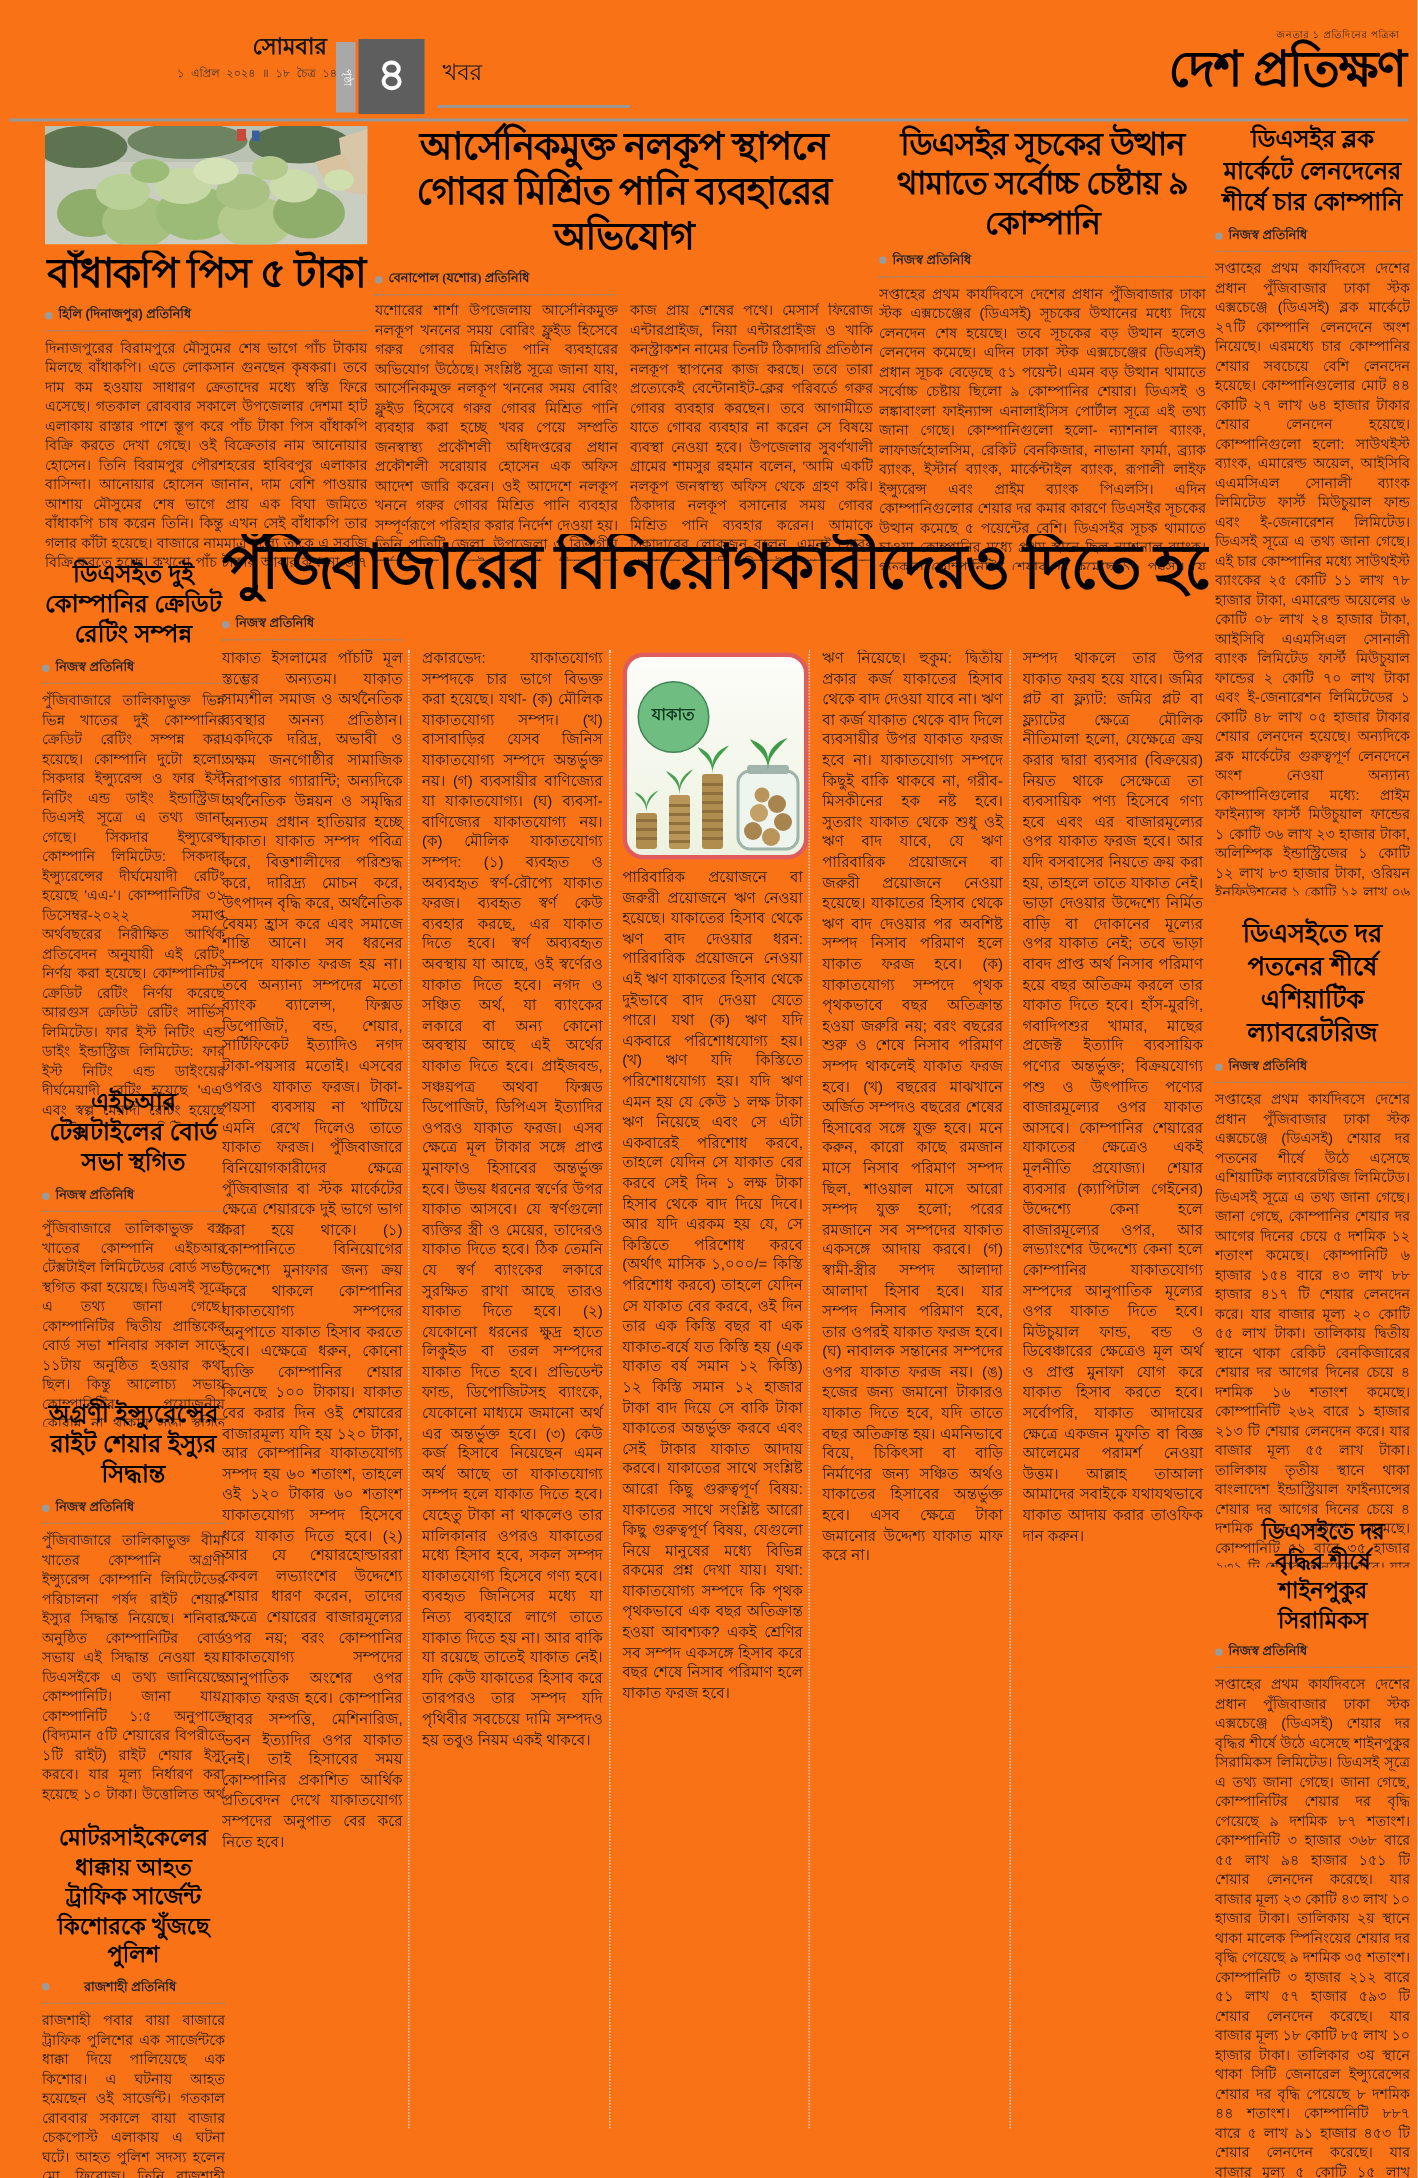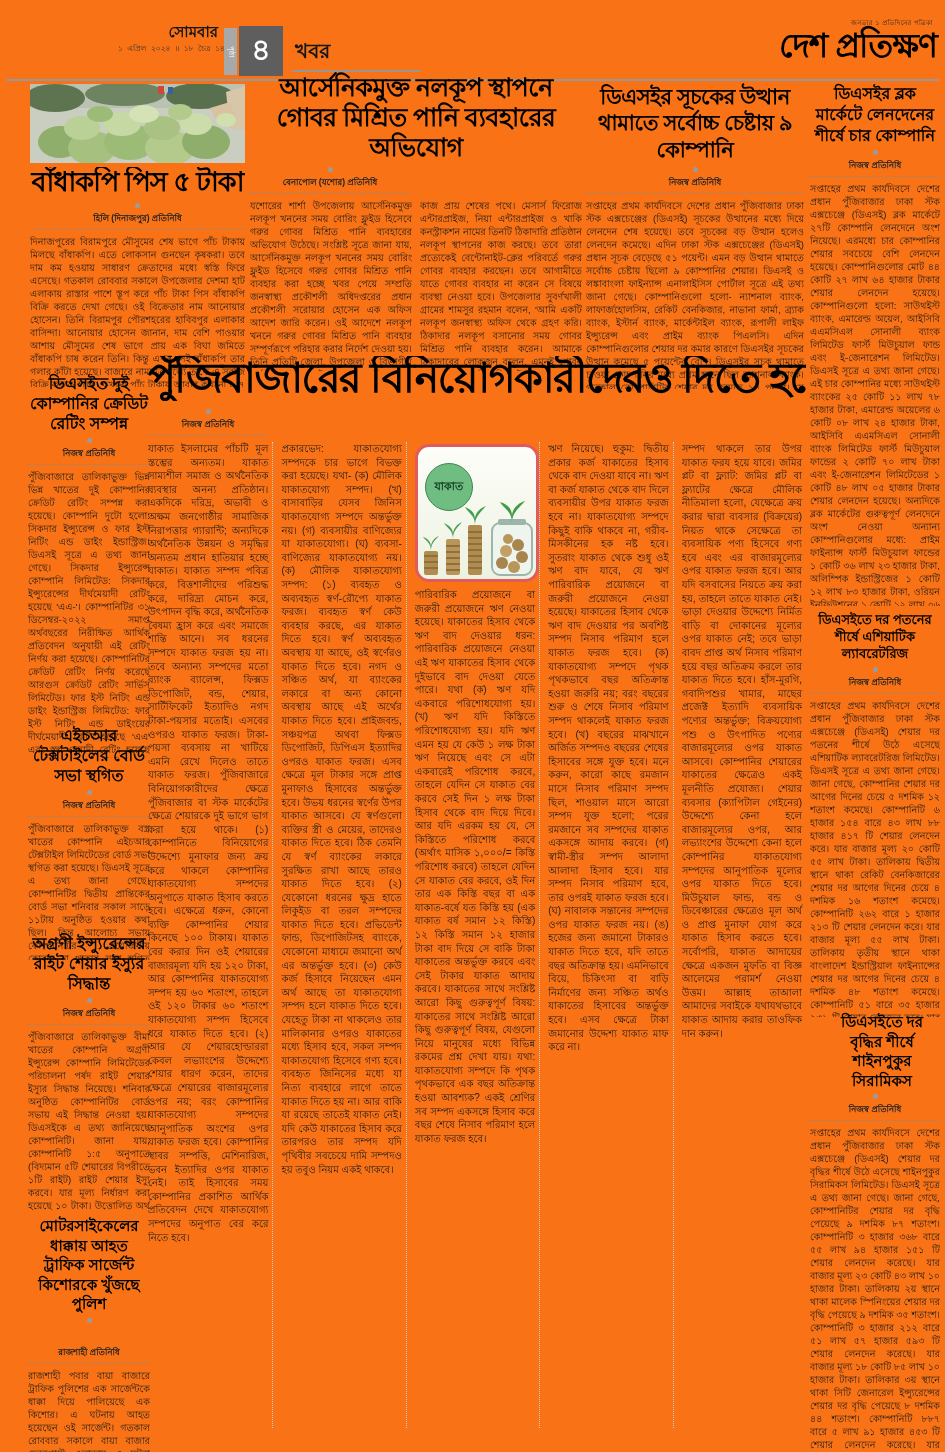--- a/index.html
+++ b/index.html
@@ -5,29 +5,29 @@
   html,body{margin:0;padding:0;background:#e8e8e6;}
   .page{position:relative;width:945px;height:1452px;margin:0 auto;background:#f97316;
         font-family:"Liberation Sans",sans-serif;color:#161616;overflow:hidden;}
   .abs{position:absolute;}
   
   .day{font-weight:bold;font-size:15px;text-align:right;line-height:1.1;}
   .date{font-size:7.5px;text-align:right;color:#333;margin-top:2px;white-space:nowrap;font-family:Liberation Mono, monospace;}
   .pstrip{background:#a8a8a8;color:#fff;font-size:7px;display:flex;align-items:center;justify-content:center;
           writing-mode:vertical-rl;}
   .pbox{background:#5e5e5e;color:#fff;font-weight:bold;font-size:30px;display:flex;align-items:center;justify-content:center;}
-  .section-label{font-weight:bold;font-size:20px;}
+  .section-label{font-weight:normal;font-size:15px;}
   .rule{background:#979797;}
   .masthead{text-align:right;}
   .tagline{font-size:6.5px;color:#222;letter-spacing:.5px;margin-right:4px;}
   .mast-title{font-size:33px;font-weight:900;letter-spacing:-1px;line-height:1;color:#000;}
   
   .hl{font-weight:900;color:#000;text-align:center;margin:0;}
   .byline{display:flex;align-items:center;gap:4px;font-size:8.5px;font-weight:bold;color:#222;
-          border-bottom:1px dotted #8a8a8a;padding-bottom:3px;flex-direction:column;}
+          border-bottom:1px dotted #8a8a8a;padding-bottom:3px;}
   .dot{width:5px;height:5px;border-radius:50%;background:#9b9b9b;flex:0 0 auto;}
   .body{font-size:9.5px;line-height:13px;text-align:justify;color:#1c1c1c;overflow:hidden;}
   .zbody{font-size:10px;line-height:13.6px;}
   .cols{display:flex;}
   .zcol{border-right:1px dotted #cfcfcb;padding-right:4px;}
   .zcol:last-child{border-right:none;}
   
   .zphoto{position:relative;width:118px;height:132px;border:3px solid #e05c5c;border-radius:14px;
           background:linear-gradient(#fdfdf9,#edf2e0);margin:2px 0 6px 0;overflow:hidden;}
   .zcircle{position:absolute;left:7px;top:16px;width:46px;height:46px;border-radius:50%;
@@ -119,21 +119,21 @@
 
   <div class="abs" style="left:28px;top:1186px;width:122px;">
     <h2 class="hl" style="font-size:15px;line-height:1.3;margin-top:30px;">মোটরসাইকেলের ধাক্কায় আহত ট্রাফিক সার্জেন্ট কিশোরকে খুঁজছে পুলিশ</h2>
     <div class="byline" style="margin-top:4px;gap:23px;">
       <span class="dot"></span>
       <span>রাজশাহী প্রতিনিধি</span>
     </div>
     <div class="body" style="margin-top:5px;height:158px;">রাজশাহী পবার বায়া বাজারে ট্রাফিক পুলিশের এক সার্জেন্টকে ধাক্কা দিয়ে পালিয়েছে এক কিশোর। এ ঘটনায় আহত হয়েছেন ওই সার্জেন্ট। গতকাল রোববার সকালে বায়া বাজার চেকপোস্ট এলাকায় এ ঘটনা ঘটে। আহত পুলিশ সদস্য হলেন মো. ফিরোজ। তিনি রাজশাহী মহানগর পুলিশের ট্রাফিক বিভাগের সার্জেন্ট হিসেবে কর্মরত। রাজশাহী মহানগর পুলিশের ট্রাফিক ইন্সপেক্টর মাহমুদুন নবী এসব তথ্য নিশ্চিত করেছেন। পুলিশ জানায়, সকালে পবার বায়া বাজারে সার্জেন্ট ফিরোজ দায়িত্ব পালন করছিলেন।</div>
   </div>
 
-  <div class="abs" style="left:250px;top:72px;width:332px;">
+  <div class="abs" style="left:250px;top:84px;width:332px;font-family:Liberation Serif, serif;">
     <h2 class="hl" style="font-size:25px;line-height:1.2;letter-spacing:-0.5px;">আর্সেনিকমুক্ত নলকূপ স্থাপনে গোবর মিশ্রিত পানি ব্যবহারের অভিযোগ</h2>
     <div class="byline" style="margin-top:5px;width:160px;">
       <span class="dot"></span>
       <span>বেনাপোল (যশোর) প্রতিনিধি</span>
     </div>
     <div class="cols" style="margin-top:5px;gap:8px;">
       <div class="body" style="width:162px;height:172px;">যশোরের শার্শা উপজেলায় আর্সেনিকমুক্ত নলকূপ খননের সময় বোরিং ফ্লুইড হিসেবে গরুর গোবর মিশ্রিত পানি ব্যবহারের অভিযোগ উঠেছে। সংশ্লিষ্ট সূত্রে জানা যায়, আর্সেনিকমুক্ত নলকূপ খননের সময় বোরিং ফ্লুইড হিসেবে গরুর গোবর মিশ্রিত পানি ব্যবহার করা হচ্ছে খবর পেয়ে সম্প্রতি জনস্বাস্থ্য প্রকৌশলী অধিদপ্তরের প্রধান প্রকৌশলী সরোয়ার হোসেন এক অফিস আদেশ জারি করেন। ওই আদেশে নলকূপ খননে গরুর গোবর মিশ্রিত পানি ব্যবহার সম্পূর্ণরূপে পরিহার করার নির্দেশ দেওয়া হয়। তিনি প্রতিটি জেলা, উপজেলা ও বিভাগীয় কর্মকর্তাদের একই আদেশ দিয়ে তা বাস্তবায়নে নির্দেশ জারি করেন। অথচ দায়িত্বপ্রাপ্ত কর্মকর্তা, কর্মচারী ও ম্যাকানিকরা নলকূপ খননের সময় প্রতিটি নলকূপে বেন্টোনাইট-ক্লে মিশ্রিত পানির ব্যবহার না করে গোবর মিশ্রিত পানি ব্যবহার করছেন। যা জনস্বাস্থ্যের জন্য হুমকি। যশোরের শার্শা উপজেলা জনস্বাস্থ্য প্রকৌশলী নুর ইসলাম জানান, উপজেলার ১১টি ইউনিয়ন ও একটি পৌরসভায় ২৮৬টি আর্সেনিকমুক্ত নলকূপ বসানোর কাজ প্রায় শেষের পথে।</div>
       <div class="body" style="width:162px;height:172px;">কাজ প্রায় শেষের পথে। মেসার্স ফিরোজ এন্টারপ্রাইজ, নিয়া এন্টারপ্রাইজ ও খাকি কনস্ট্রাকশন নামের তিনটি ঠিকাদারি প্রতিষ্ঠান নলকূপ স্থাপনের কাজ করছে। তবে তারা প্রত্যেকেই বেন্টোনাইট-ক্লের পরিবর্তে গরুর গোবর ব্যবহার করছেন। তবে আগামীতে যাতে গোবর ব্যবহার না করেন সে বিষয়ে ব্যবস্থা নেওয়া হবে। উপজেলার সুবর্ণখালী গ্রামের শামসুর রহমান বলেন, 'আমি একটি নলকূপ জনস্বাস্থ্য অফিস থেকে গ্রহণ করি। ঠিকাদার নলকূপ বসানোর সময় গোবর মিশ্রিত পানি ব্যবহার করেন। আমাকে ঠিকাদারের লোকজন বলেন, এমনই গোবর প্রয়োজন। আমি নিজেই গোবর এনে দেওয়ার পর তারা নলকূপ বসানোর কাজ সম্পন্ন করেন। পরে আমি নিজে খোঁজ নিয়ে জেনেছি, উপজেলার প্রত্যেকটি নলকূপ বসানোর সময় গোবর মিশ্রিত পানি ব্যবহার করা হয়েছে।' যশোর জেলা জনস্বাস্থ্য কর্মকর্তা জহির পারভেজ বলেন, আর্সেনিকমুক্ত নলকূপ বসানোর সময় গোবর ব্যবহার করা হচ্ছে না। এ বিষয়ে কেউ অভিযোগ দিলে তদন্ত কমিটি গঠন করে ব্যবস্থা নেওয়া হবে।</div>
     </div>
   </div>
@@ -150,21 +150,21 @@
   <div class="abs" style="left:810px;top:84px;width:130px;">
     <h2 class="hl" style="font-size:16px;line-height:1.3;">ডিএসইর ব্লক মার্কেটে লেনদেনের শীর্ষে চার কোম্পানি</h2>
     <div class="byline" style="margin-top:4px;">
       <span class="dot"></span>
       <span>নিজস্ব প্রতিনিধি</span>
     </div>
     <div class="body" style="margin-top:5px;height:424px;">সপ্তাহের প্রথম কার্যদিবসে দেশের প্রধান পুঁজিবাজার ঢাকা স্টক এক্সচেঞ্জে (ডিএসই) ব্লক মার্কেটে ২৭টি কোম্পানি লেনদেনে অংশ নিয়েছে। এরমধ্যে চার কোম্পানির শেয়ার সবচেয়ে বেশি লেনদেন হয়েছে। কোম্পানিগুলোর মোট ৪৪ কোটি ২৭ লাখ ৬৪ হাজার টাকার শেয়ার লেনদেন হয়েছে। কোম্পানিগুলো হলো: সাউথইস্ট ব্যাংক, এমারেল্ড অয়েল, আইসিবি এএমসিএল সোনালী ব্যাংক লিমিটেড ফার্স্ট মিউচুয়াল ফান্ড এবং ই-জেনারেশন লিমিটেড। ডিএসই সূত্রে এ তথ্য জানা গেছে। এই চার কোম্পানির মধ্যে সাউথইস্ট ব্যাংকের ২৫ কোটি ১১ লাখ ৭৮ হাজার টাকা, এমারেল্ড অয়েলের ৬ কোটি ০৮ লাখ ২৪ হাজার টাকা, আইসিবি এএমসিএল সোনালী ব্যাংক লিমিটেড ফার্স্ট মিউচুয়াল ফান্ডের ২ কোটি ৭০ লাখ টাকা এবং ই-জেনারেশন লিমিটেডের ১ কোটি ৪৮ লাখ ০৫ হাজার টাকার শেয়ার লেনদেন হয়েছে। অন্যদিকে ব্লক মার্কেটের গুরুত্বপূর্ণ লেনদেনে অংশ নেওয়া অন্যান্য কোম্পানিগুলোর মধ্যে: প্রাইম ফাইন্যান্স ফার্স্ট মিউচুয়াল ফান্ডের ১ কোটি ৩৬ লাখ ২৩ হাজার টাকা, অলিম্পিক ইন্ডাস্ট্রিজের ১ কোটি ১২ লাখ ৮৩ হাজার টাকা, ওরিয়ন ইনফিউশনের ১ কোটি ১২ লাখ ০৬ হাজার টাকা, ফাইন ফুডসের ৯২ লাখ ০৭ হাজার টাকা, পিপলস ইন্স্যুরেন্সের ৭৬ লাখ ৪৬ হাজার টাকা এবং আমান কটন ফাইবার্স লিমিটেডের ৬৪ লাখ ৯৬ হাজার টাকার শেয়ার লেনদেন হয়েছে।</div>
   </div>
 
   <div class="abs" style="left:810px;top:612px;width:130px;">
-    <h2 class="hl" style="font-size:13px;line-height:1.3;">ডিএসইতে দর পতনের শীর্ষে এশিয়াটিক ল্যাবরেটরিজ</h2>
+    <h2 class="hl" style="font-size:17px;line-height:1.3;">ডিএসইতে দর পতনের শীর্ষে এশিয়াটিক ল্যাবরেটরিজ</h2>
     <div class="byline" style="margin-top:4px;">
       <span class="dot"></span>
       <span>নিজস্ব প্রতিনিধি</span>
     </div>
     <div class="body" style="margin-top:5px;height:318px;">সপ্তাহের প্রথম কার্যদিবসে দেশের প্রধান পুঁজিবাজার ঢাকা স্টক এক্সচেঞ্জে (ডিএসই) শেয়ার দর পতনের শীর্ষে উঠে এসেছে এশিয়াটিক ল্যাবরেটরিজ লিমিটেড। ডিএসই সূত্রে এ তথ্য জানা গেছে। জানা গেছে, কোম্পানির শেয়ার দর আগের দিনের চেয়ে ৫ দশমিক ১২ শতাংশ কমেছে। কোম্পানিটি ৬ হাজার ১৫৪ বারে ৪৩ লাখ ৮৮ হাজার ৪১৭ টি শেয়ার লেনদেন করে। যার বাজার মূল্য ২০ কোটি ৫৫ লাখ টাকা। তালিকায় দ্বিতীয় স্থানে থাকা রেকিট বেনকিজারের শেয়ার দর আগের দিনের চেয়ে ৪ দশমিক ১৬ শতাংশ কমেছে। কোম্পানিটি ২৬২ বারে ১ হাজার ২১৩ টি শেয়ার লেনদেন করে। যার বাজার মূল্য ৫৫ লাখ টাকা। তালিকায় তৃতীয় স্থানে থাকা বাংলাদেশ ইন্ডাস্ট্রিয়াল ফাইন্যান্সের শেয়ার দর আগের দিনের চেয়ে ৪ দশমিক ৪৮ শতাংশ কমেছে। কোম্পানিটি ৫১ বারে ৩৫ হাজার ২৩১ টি শেয়ার লেনদেন করে। যার বাজার মূল্য ২ লাখ টাকা। তালিকায় থাকা অন্যান্য কোম্পানির মধ্যে রয়েছে: ফার্স্ট ফাইন্যান্স, উত্তরা ফাইন্যান্স, কেয়া কসমেটিকস, ভ্যানগার্ড এএমএল রূপালী ব্যাংক ব্যালেন্সড ফান্ড, নিটল ইন্স্যুরেন্স, ফ্যামিলিটেক্স এবং রূপালী লাইফ ইন্স্যুরেন্স কোম্পানি লিমিটেড।</div>
   </div>
 
   <div class="abs" style="left:810px;top:1012px;width:130px;">
     <h2 class="hl" style="font-size:15px;line-height:1.3;margin-left:14px;">ডিএসইতে দর বৃদ্ধির শীর্ষে শাইনপুকুর সিরামিকস</h2>
     <div class="byline" style="margin-top:4px;">

